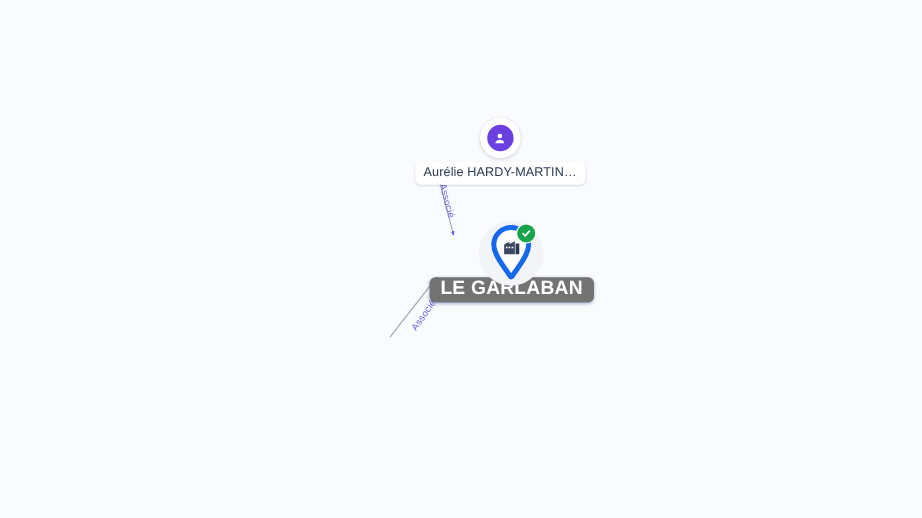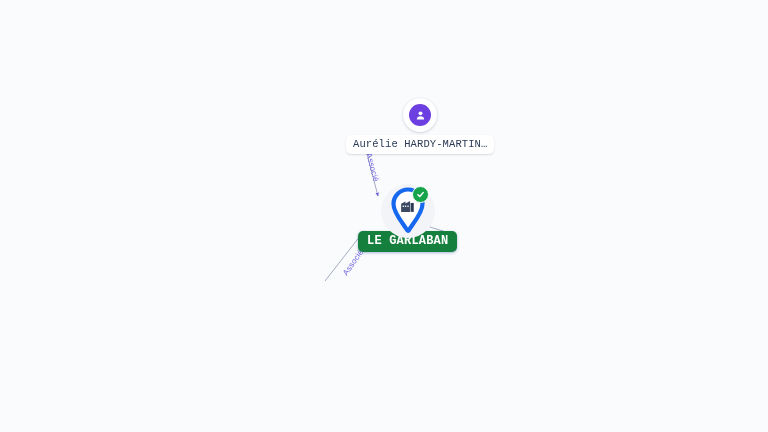--- a/index.html
+++ b/index.html
@@ -27,21 +27,20 @@
     height: 432px;
     overflow: visible;
   }
 
   
   .node {
     position: absolute;
     display: flex;
     flex-direction: column;
     align-items: center;
-    font-family: Liberation Mono, monospace;
   }
 
   
   .person-halo {
     position: relative;
     width: 34px;
     height: 34px;
     border-radius: 50%;
     background: #ffffff;
     box-shadow: 0 1px 3px rgba(40,50,90,0.18), 0 0 0 0.5px rgba(40,50,90,0.05);
@@ -142,24 +141,24 @@
     border-radius: 5px;
     padding: 3px 7px 4px 7px;
     font-size: 10.5px;
     line-height: 12px;
     color: #2b3a55;
     white-space: nowrap;
     box-shadow: 0 1px 2px rgba(40,50,90,0.16);
     letter-spacing: 0.1px;
   }
   .label-pill.primary {
-    background: #15803d;
+    background: #737373;
     color: #ffffff;
     font-weight: bold;
-    font-size: 12px;
+    font-size: 16px;
     padding: 4px 9px 5px 9px;
     border-radius: 5px;
     box-shadow: 0 1px 3px rgba(20,60,150,0.35);
     letter-spacing: 0.2px;
   }
 
   
   .edge-label {
     position: absolute;
     font-size: 8px;

